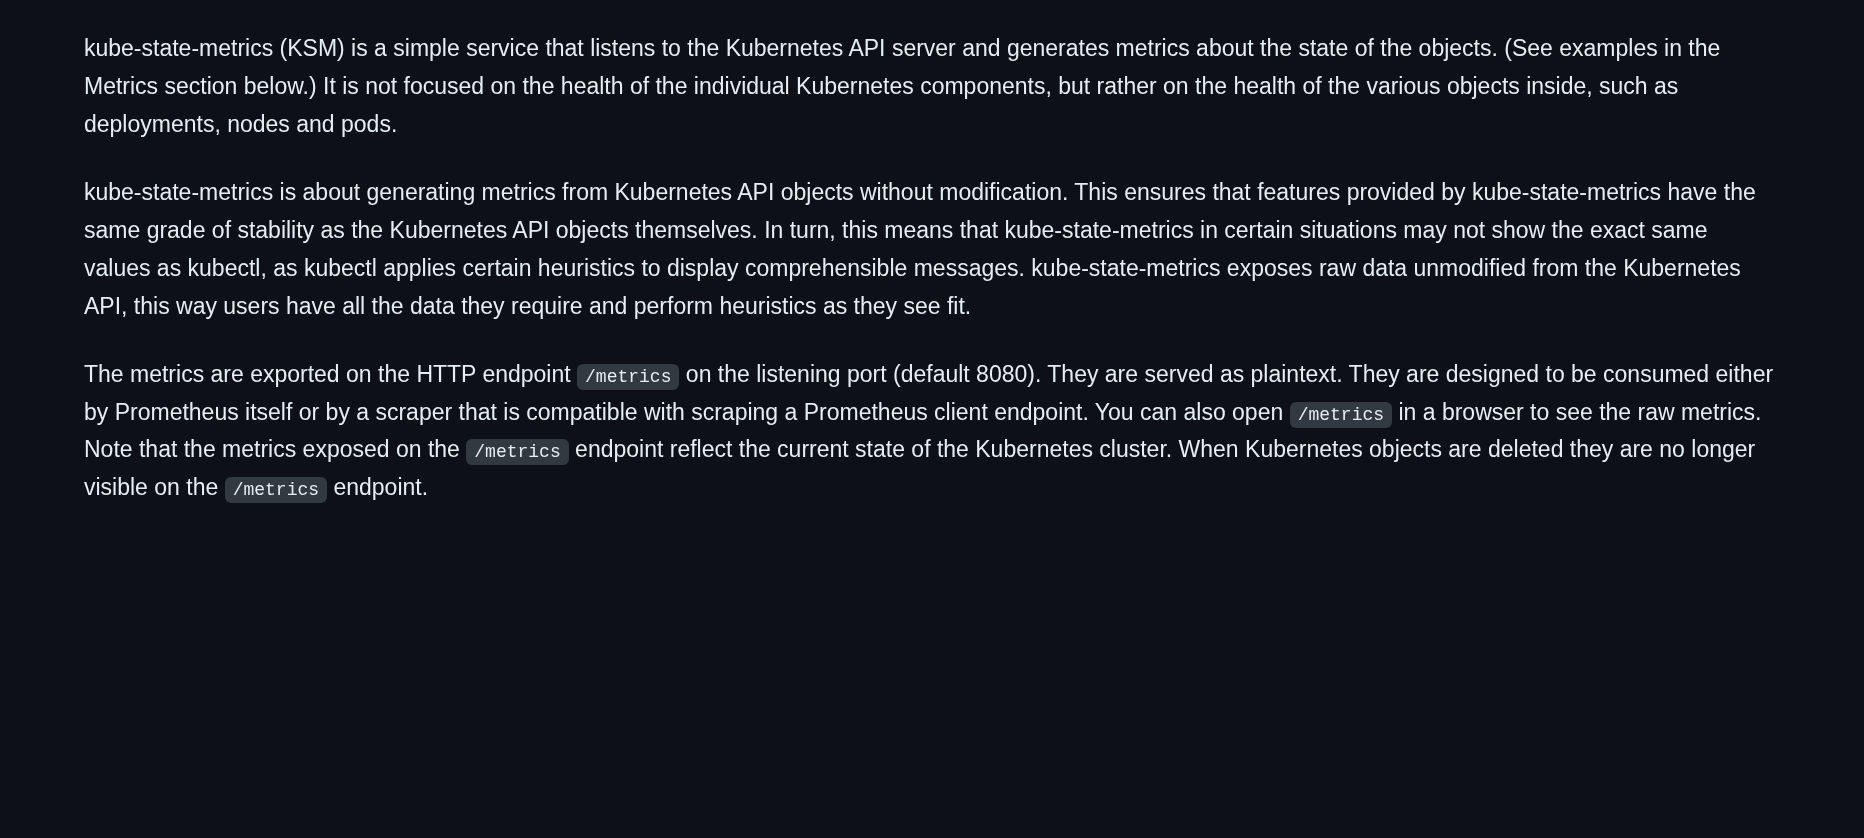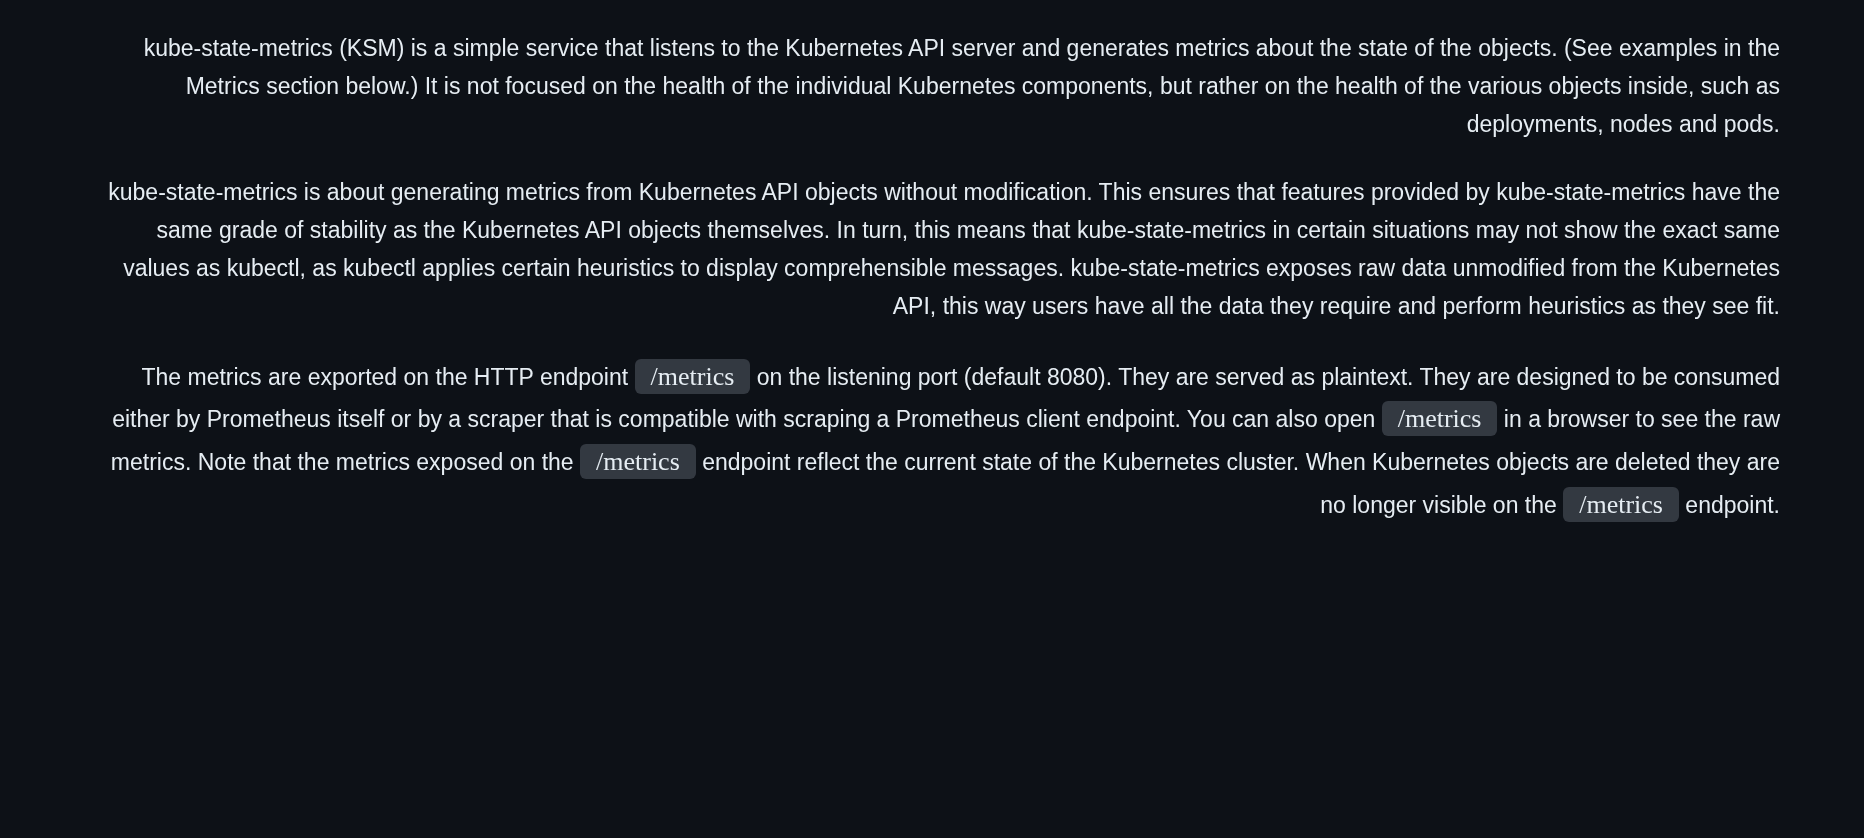--- a/index.html
+++ b/index.html
@@ -11,28 +11,27 @@
       background-color: #0d1117;
       color: #e6edf3;
       font-family: -apple-system, BlinkMacSystemFont, "Segoe UI", Helvetica, Arial, sans-serif;
       font-size: 23px;
       line-height: 1.65;
       padding: 30px 84px;
       width: 1864px;
     }
     p {
       margin-bottom: 30px;
-      text-align: right;
     }
     code {
       background-color: rgba(110, 118, 129, 0.4);
       border-radius: 6px;
-      font-family: Liberation Serif, serif;
-      font-size: 26px;
-      padding: 3px 16px;
+      font-family: Liberation Mono, monospace;
+      font-size: 18px;
+      padding: 3px 8px;
       white-space: nowrap;
     }
   </style>
 </head>
 <body>
 
 <p>kube-state-metrics (KSM) is a simple service that listens to the Kubernetes API server and generates metrics about the state of the objects. (See examples in the Metrics section below.) It is not focused on the health of the individual Kubernetes components, but rather on the health of the various objects inside, such as deployments, nodes and pods.</p>
 
 <p>kube-state-metrics is about generating metrics from Kubernetes API objects without modification. This ensures that features provided by kube-state-metrics have the same grade of stability as the Kubernetes API objects themselves. In turn, this means that kube-state-metrics in certain situations may not show the exact same values as kubectl, as kubectl applies certain heuristics to display comprehensible messages. kube-state-metrics exposes raw data unmodified from the Kubernetes API, this way users have all the data they require and perform heuristics as they see fit.</p>
 

